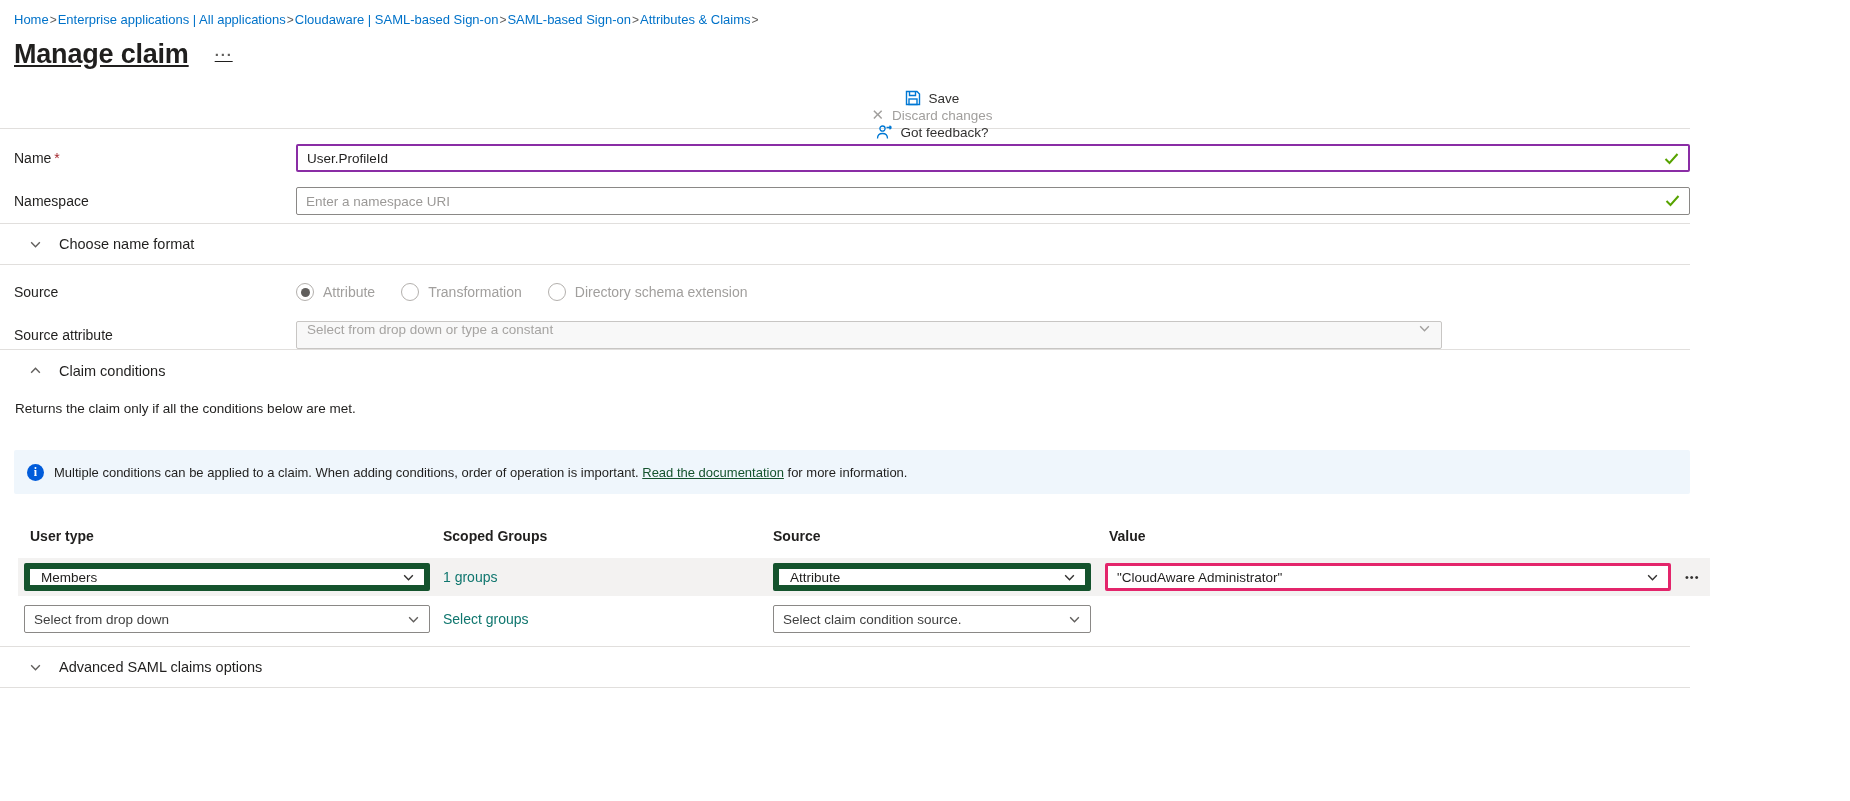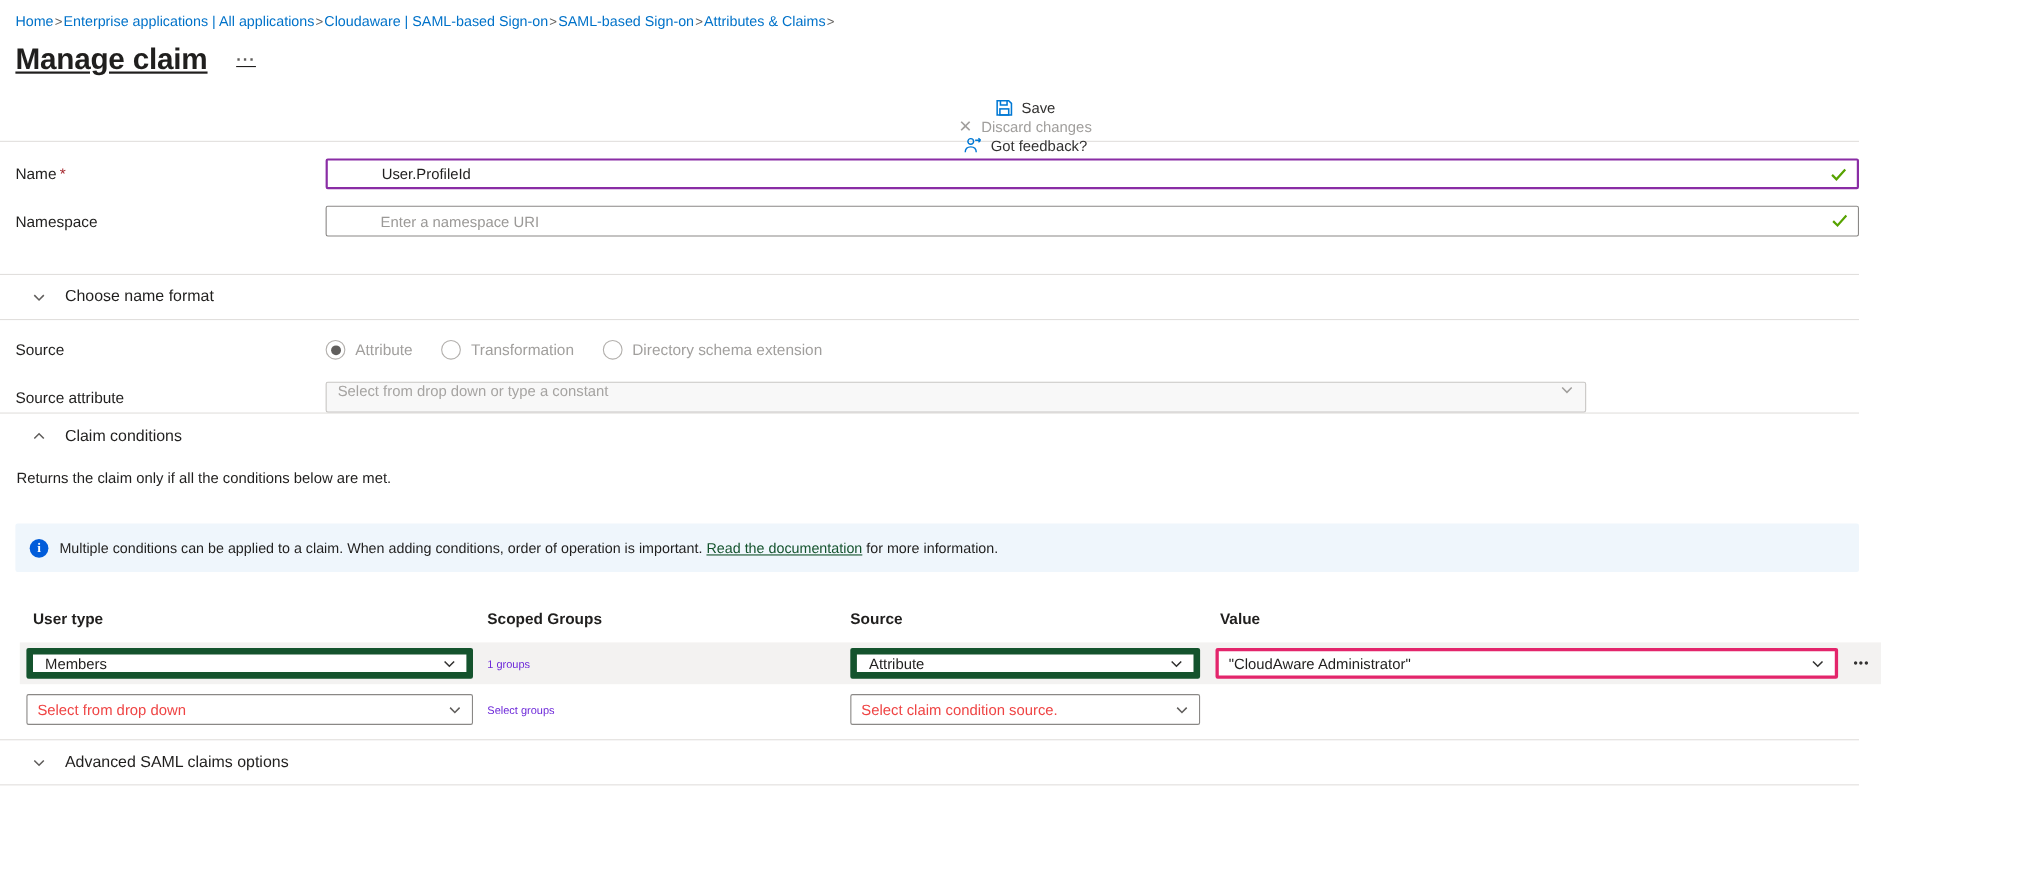--- a/index.html
+++ b/index.html
@@ -26,32 +26,32 @@
   .toolbar-divider { width:1690px; height:1px; background:#e1dfdd; margin:6px 0 0 0; }
 
   
   .form { margin-left:14px; }
   .form-row { display:flex; align-items:center; margin-top:15px; }
   .form-label { width:282px; font-size:14px; }
   .req { color:#a4262c; margin-left:3px; }
   .textfield { position:relative; width:1394px; height:28px; border-radius:2px;
     display:flex; align-items:center; background:#fff; }
   .textfield input { border:none; outline:none; width:100%; height:100%; padding:0 30px 0 9px;
-    font-size:13.5px; font-family:"Liberation Sans",sans-serif; color:#201f1e; background:transparent;margin-left:40px; }
+    font-size:13.5px; font-family:"Liberation Sans",sans-serif; color:#201f1e; background:transparent; }
   .textfield input::placeholder { color:#9b9997; }
   .tf-purple { border:2px solid #8a2da5; }
   .tf-gray { border:1px solid #8a8886; }
   .tf-check { position:absolute; right:9px; top:6px; }
 
   
   .section-hd { width:1690px; height:42px; display:flex; align-items:center; gap:17px;
     padding-left:15px; font-size:14.5px; cursor:pointer; }
   .bt { border-top:1px solid #e1dfdd; }
   .bb { border-bottom:1px solid #e1dfdd; }
-  .mt22 { margin-top:34px; }
+  .mt22 { margin-top:8px; }
 
   
   .radio-row { display:flex; align-items:center; height:46px; }
   .radio-group { display:flex; align-items:center; gap:26px; }
   .radio { display:flex; align-items:center; gap:9px; cursor:default; }
   .radio .circle { width:18px; height:18px; border:1px solid #b3b0ad; border-radius:50%;
     display:flex; align-items:center; justify-content:center; background:#fff; }
   .radio.checked .circle::after { content:""; width:9px; height:9px; border-radius:50%; background:#605e5c; }
   .radio .rlabel { font-size:14px; color:#a19f9d; }
 
@@ -75,23 +75,23 @@
   .crow { display:flex; align-items:center; height:38px; margin-top:4px; width:1692px; }
   .crow.hl { background:#f3f2f1; margin-top:14px; }
   .c1 { width:425px; } .c2 { width:330px; } .c3 { width:330px; } .c4 { flex:1; display:flex; align-items:center; }
   .chead .c1 { padding-left:12px; } .chead .c4 { padding-left:6px; }
   .select { height:28px; background:#fff; border-radius:2px; display:flex; align-items:center;
     justify-content:space-between; padding:0 9px; font-size:13.5px; cursor:pointer; }
   .sel-usertype { width:406px; margin-left:6px; }
   .sel-source { width:318px; }
   .sel-value { width:566px; margin-left:2px; }
   .b-purple { border:6px solid #14532d;padding-left:11px; }
-  .b-gray { border:1px solid #8a8886; color:#ef4444; }
+  .b-gray { border:1px solid #8a8886; color:#404040; }
   .b-pink { border:3px solid #e3256b; }
-  .cell-link { color:#6d28d9; font-size:10px; text-decoration:none; cursor:pointer; }
+  .cell-link { color:#0f766e; font-size:14px; text-decoration:none; cursor:pointer; }
   .row-more { margin-left:14px; color:#323130; font-size:11px; letter-spacing:1px; cursor:pointer; }
 
   .advanced { margin-top:8px; }
   svg { display:block; }
 </style>
 </head>
 <body>
 
 <nav class="breadcrumb">
   <a>Home</a>

